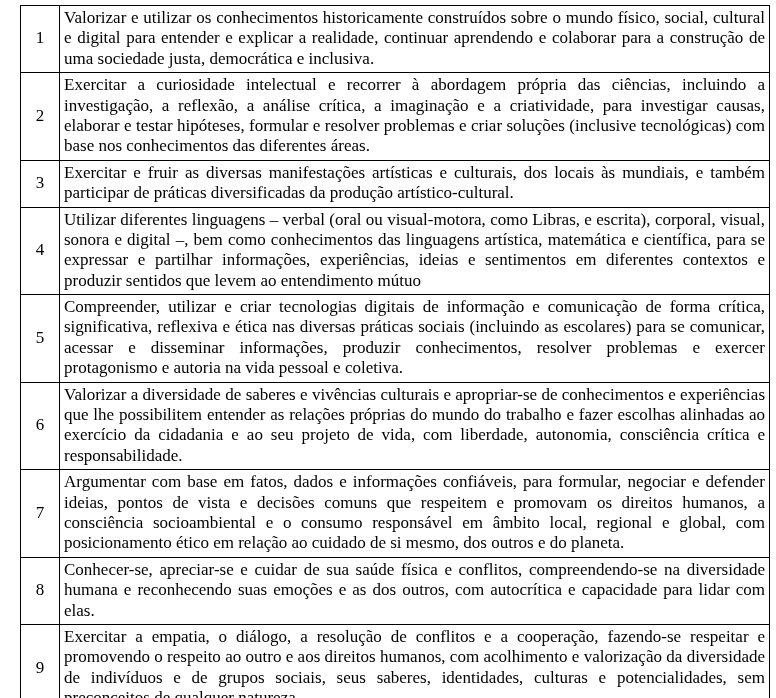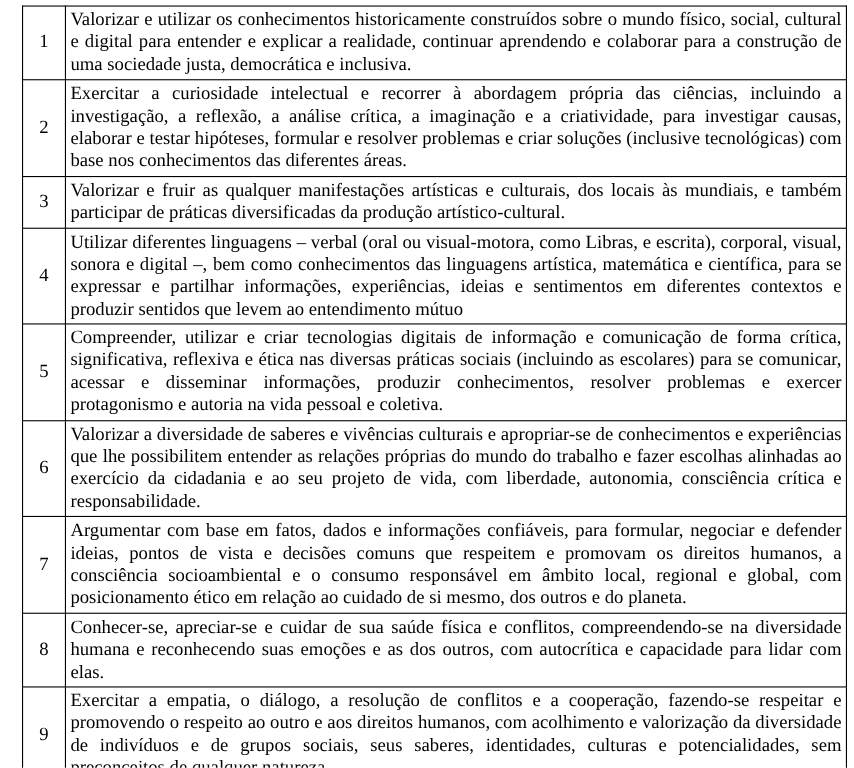--- a/index.html
+++ b/index.html
@@ -52,21 +52,21 @@
       <tr>
         <td class="num">1</td>
         <td class="text">Valorizar e utilizar os conhecimentos historicamente construídos sobre o mundo físico, social, cultural e digital para entender e explicar a realidade, continuar aprendendo e colaborar para a construção de uma sociedade justa, democrática e inclusiva.</td>
       </tr>
       <tr>
         <td class="num">2</td>
         <td class="text">Exercitar a curiosidade intelectual e recorrer à abordagem própria das ciências, incluindo a investigação, a reflexão, a análise crítica, a imaginação e a criatividade, para investigar causas, elaborar e testar hipóteses, formular e resolver problemas e criar soluções (inclusive tecnológicas) com base nos conhecimentos das diferentes áreas.</td>
       </tr>
       <tr>
         <td class="num">3</td>
-        <td class="text">Valorizar e fruir as qualquer manifestações artísticas e culturais, dos locais às mundiais, e também participar de práticas diversificadas da produção artístico-cultural.</td>
+        <td class="text">Exercitar e fruir as diversas manifestações artísticas e culturais, dos locais às mundiais, e também participar de práticas diversificadas da produção artístico-cultural.</td>
       </tr>
       <tr>
         <td class="num">4</td>
         <td class="text">Utilizar diferentes linguagens – verbal (oral ou visual-motora, como Libras, e escrita), corporal, visual, sonora e digital –, bem como conhecimentos das linguagens artística, matemática e científica, para se expressar e partilhar informações, experiências, ideias e sentimentos em diferentes contextos e produzir sentidos que levem ao entendimento mútuo</td>
       </tr>
       <tr>
         <td class="num">5</td>
         <td class="text">Compreender, utilizar e criar tecnologias digitais de informação e comunicação de forma crítica, significativa, reflexiva e ética nas diversas práticas sociais (incluindo as escolares) para se comunicar, acessar e disseminar informações, produzir conhecimentos, resolver problemas e exercer protagonismo e autoria na vida pessoal e coletiva.</td>
       </tr>
       <tr>

